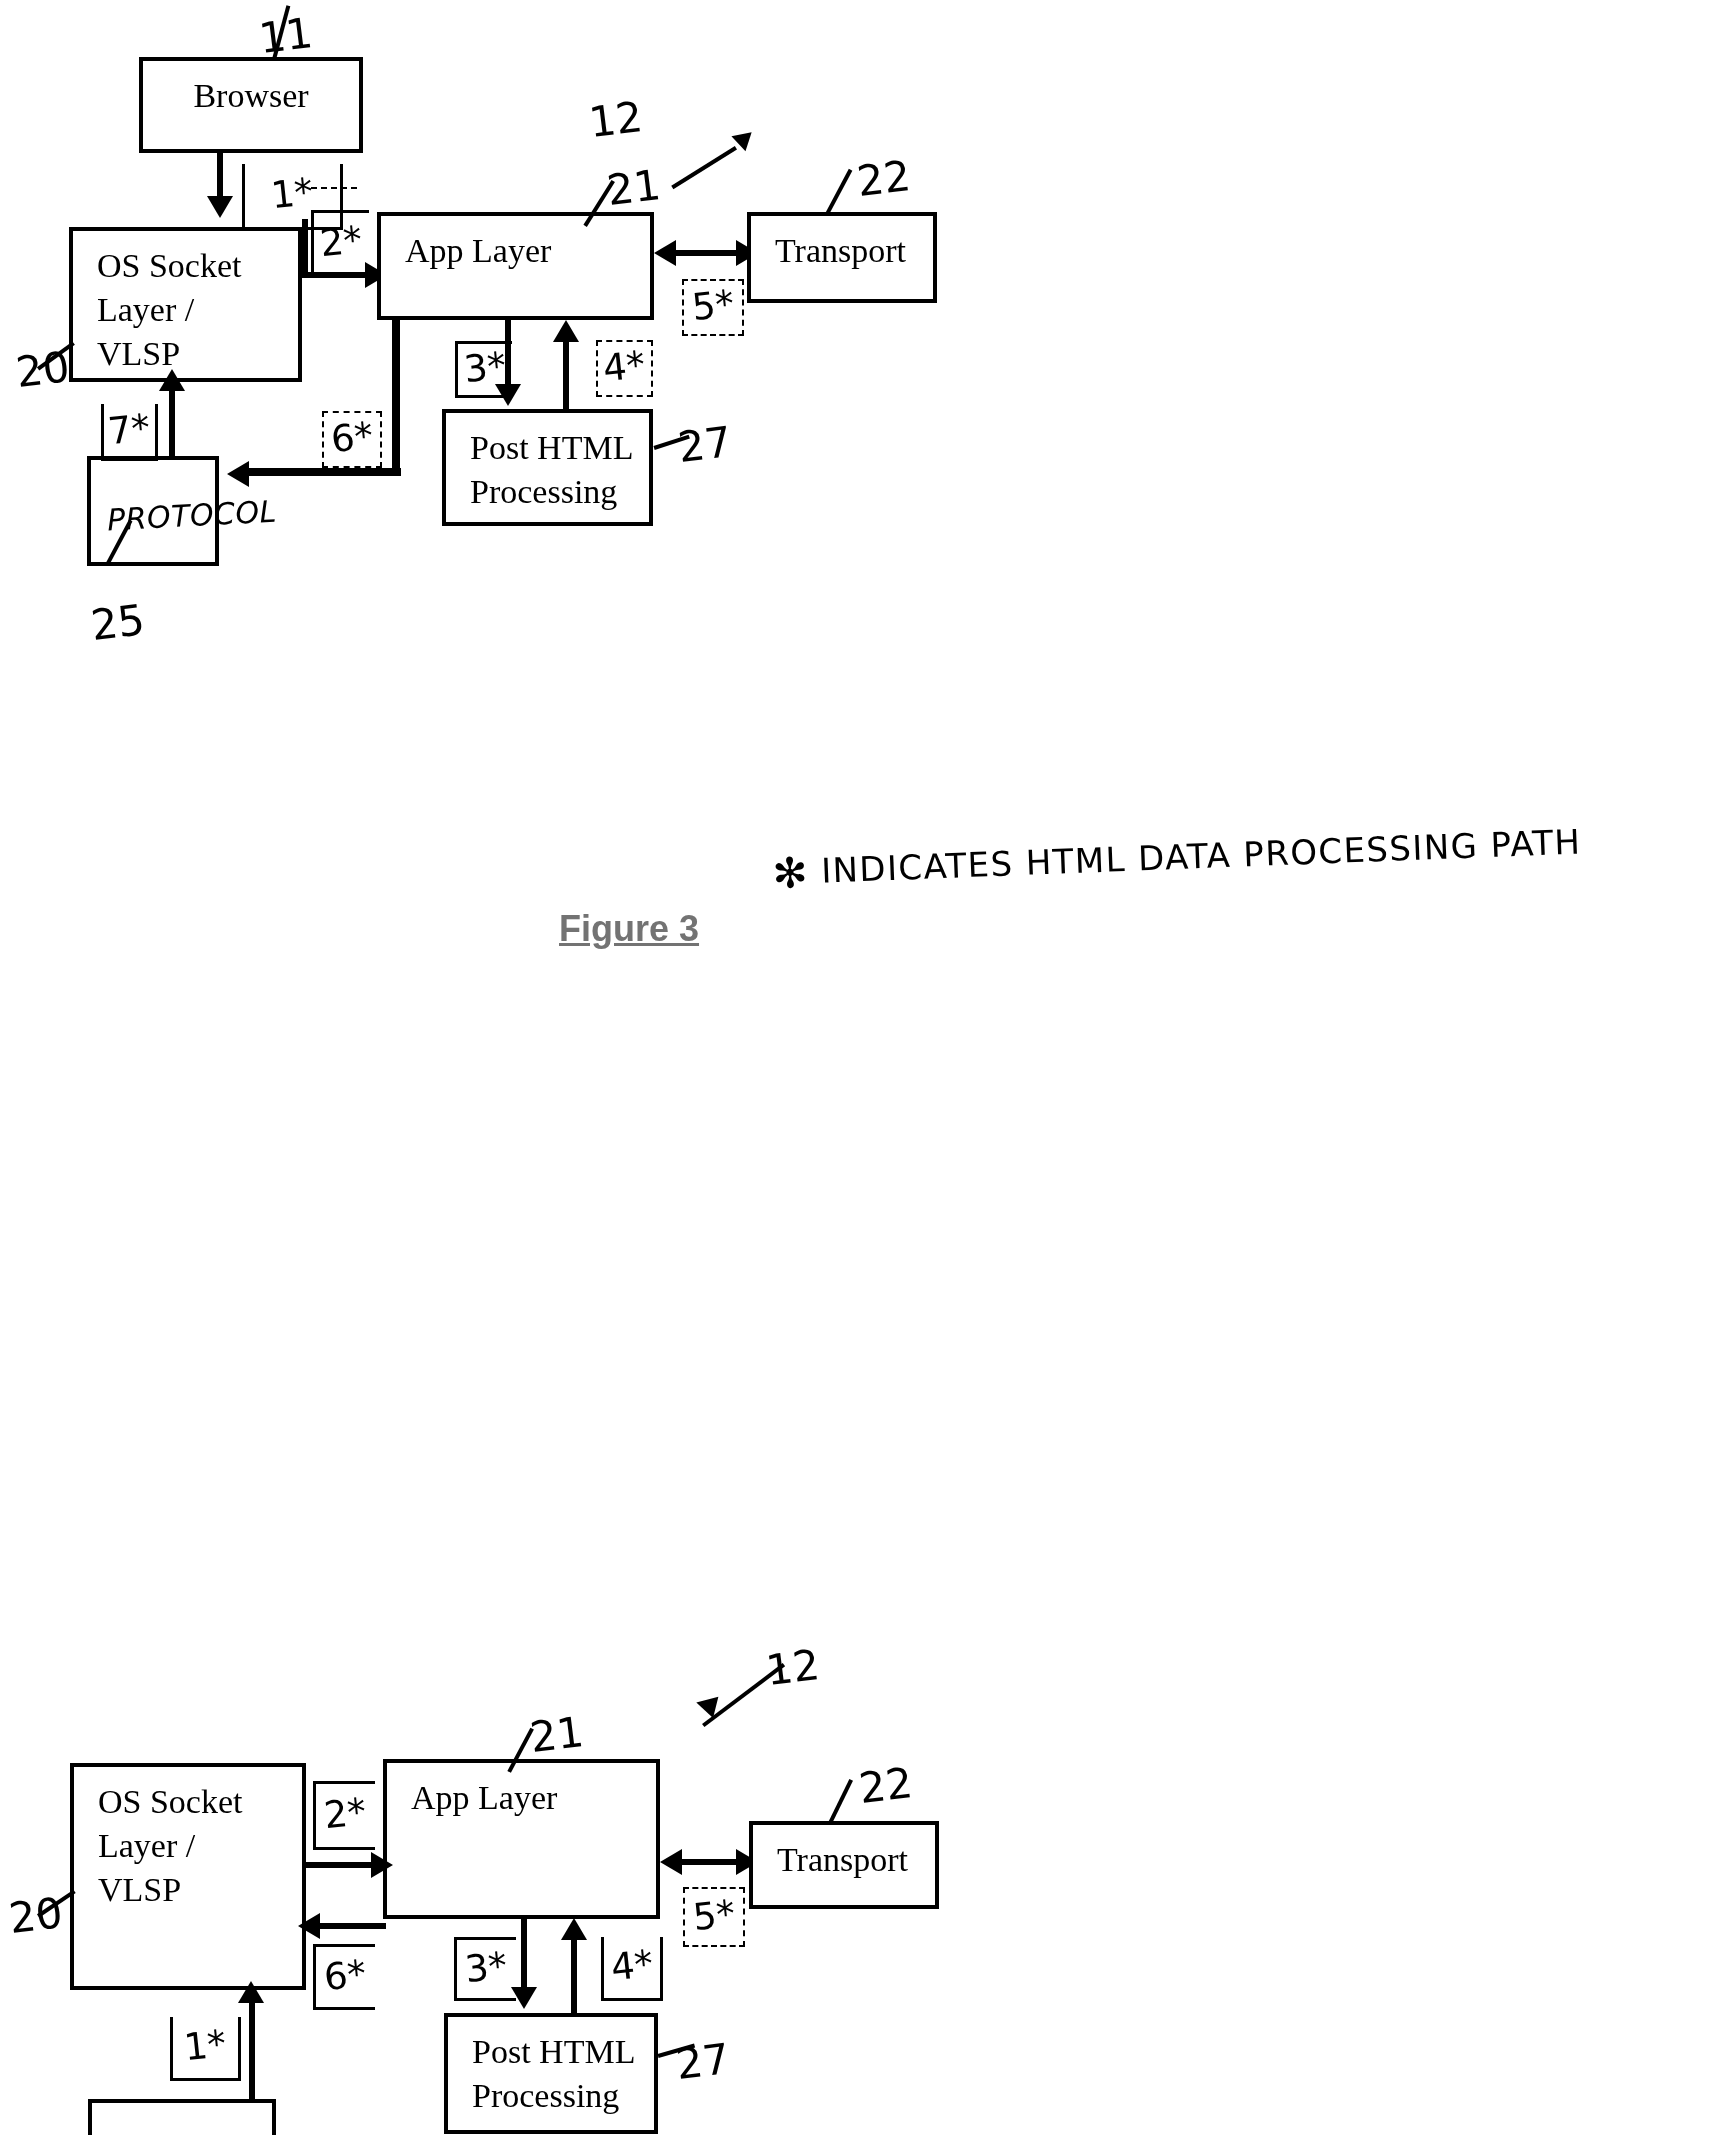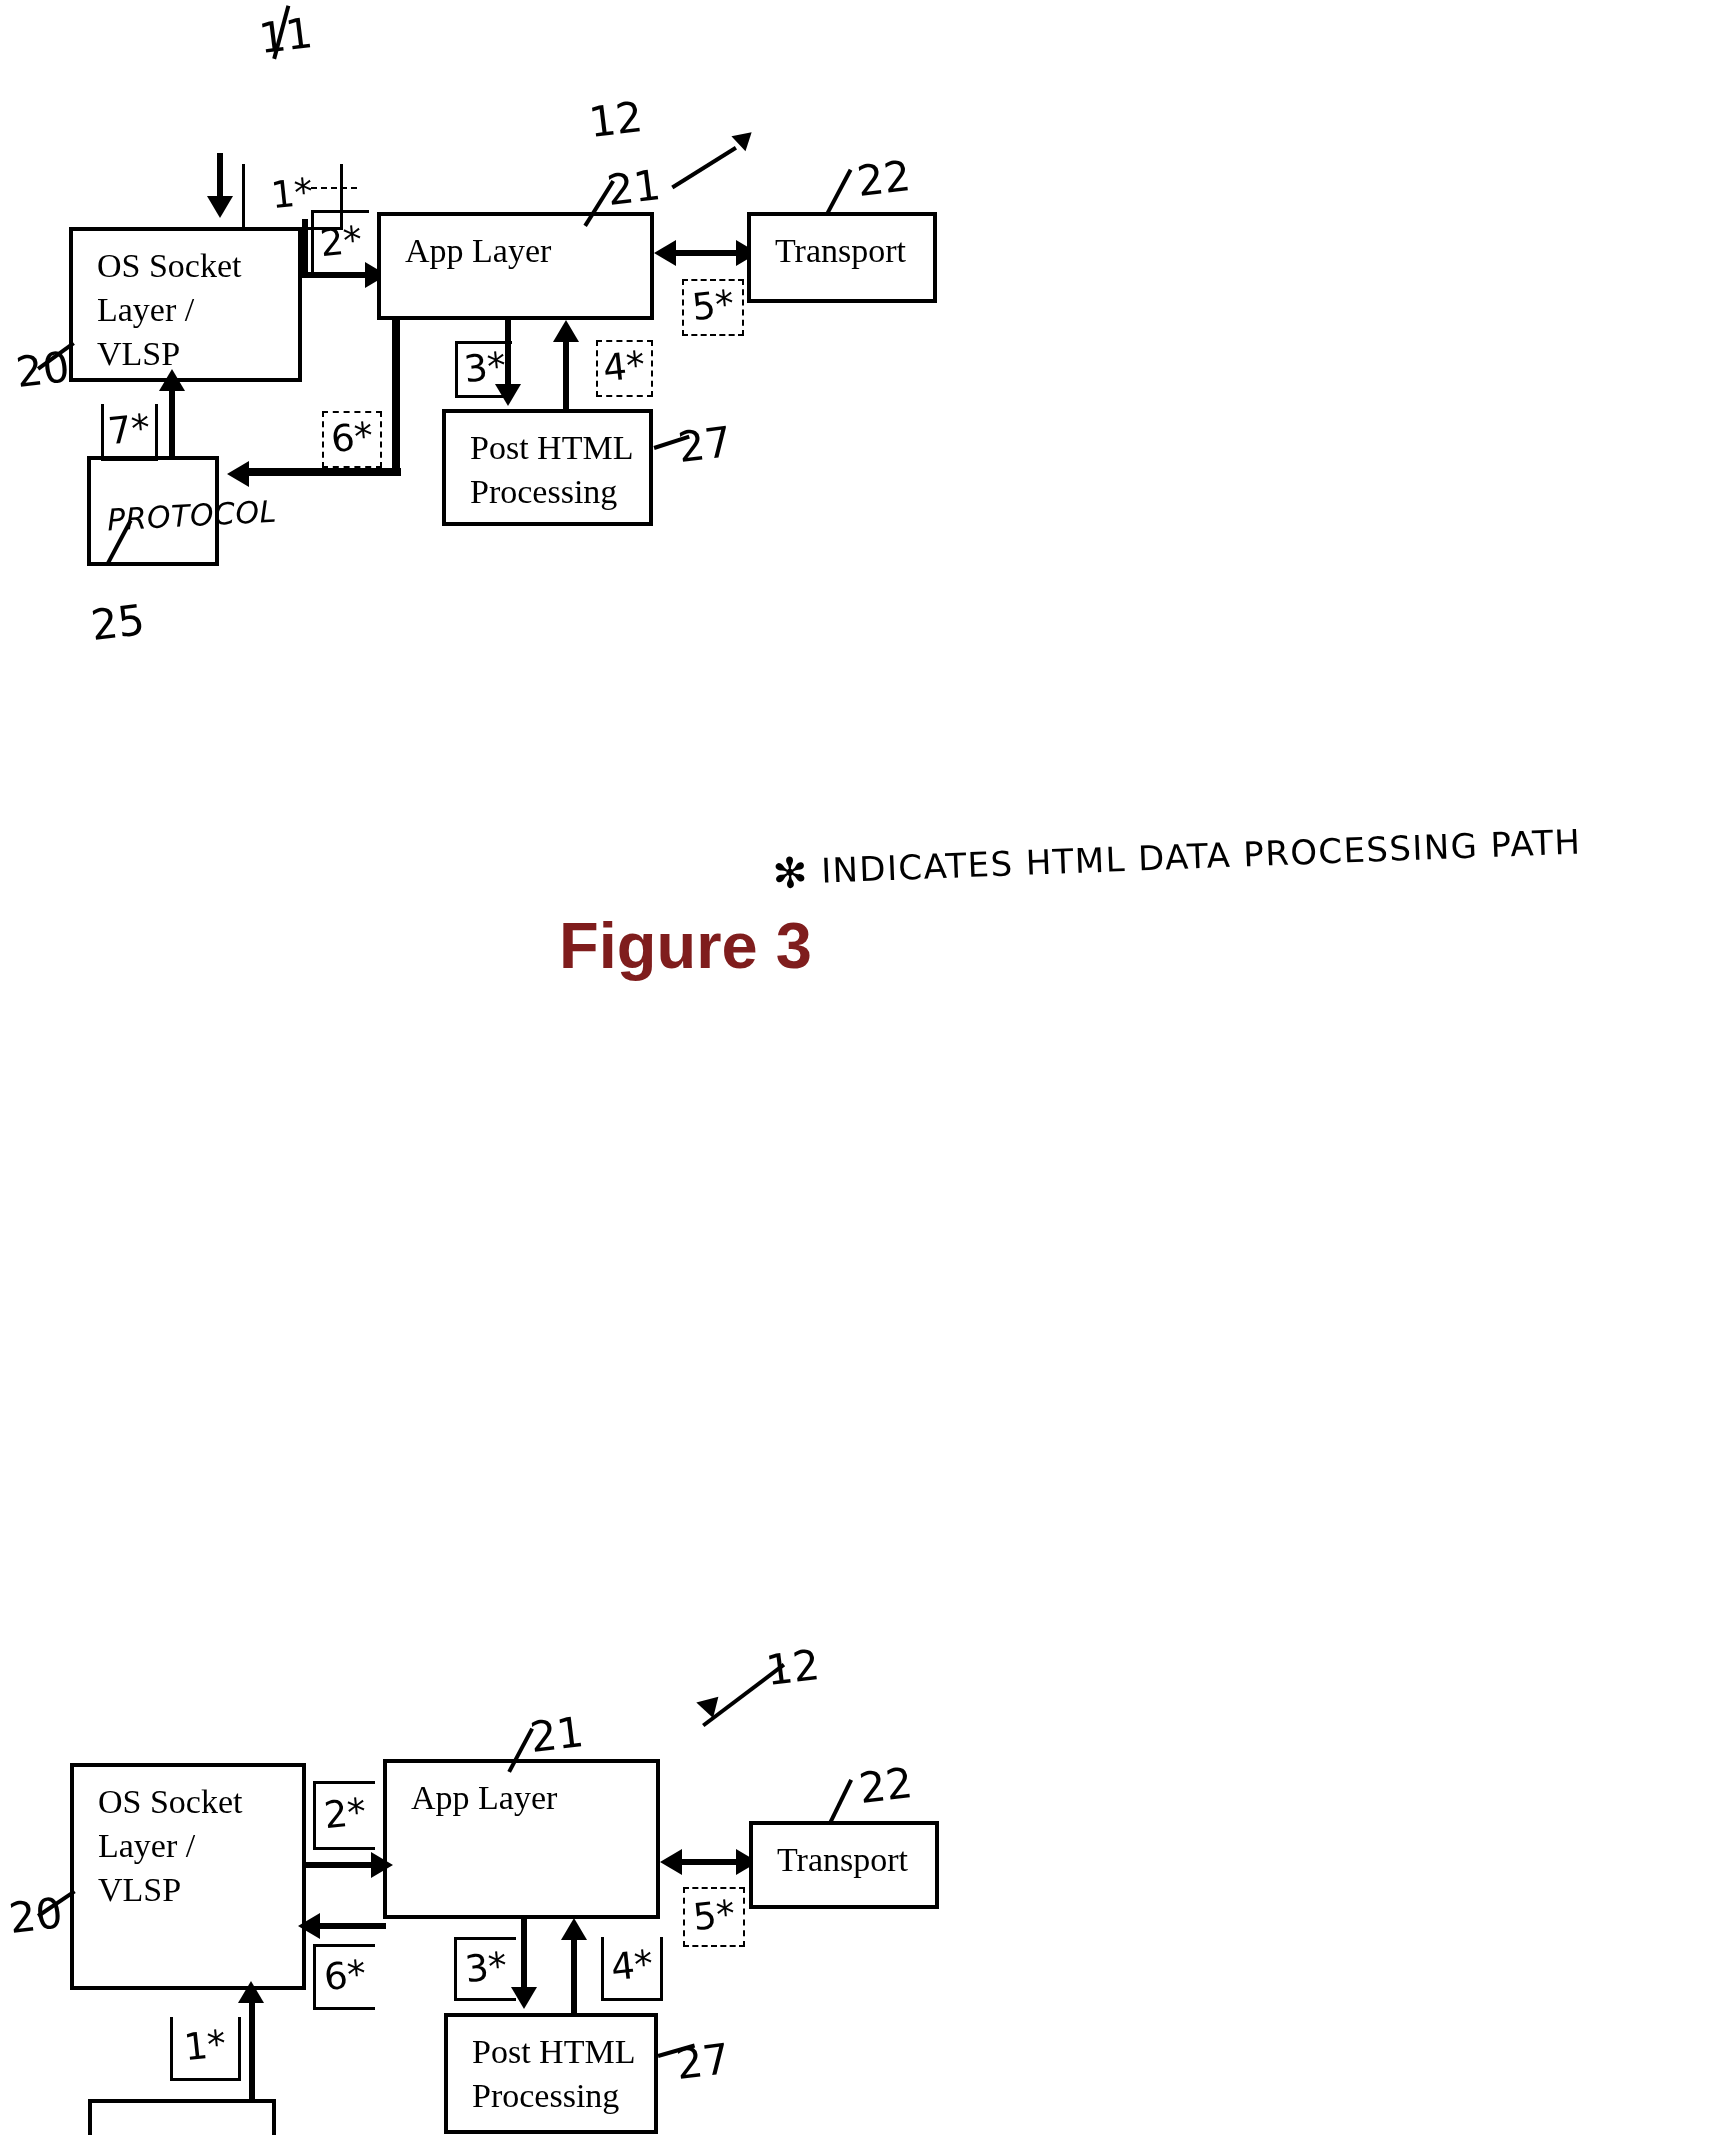--- a/index.html
+++ b/index.html
@@ -87,40 +87,44 @@
     white-space:nowrap;
     transform:rotate(-2.2deg);
   }
   .footnote .star{font-size:42px;display:inline-block;transform:translateY(3.7px);}
 
   
   .caption{
     position:absolute;
     font-family:"Liberation Sans", sans-serif;
     font-weight:bold;
-    font-size:65px;
-    color:#7f1d1d;
+    font-size:36px;
+    color:#737373;
     white-space:nowrap;
+    text-decoration:underline;
   }
 
   
   .cursive{
     font-family:"DejaVu Sans", sans-serif;
     font-size:30px;
     font-style:italic;
     letter-spacing:0.5px;
     transform:rotate(-3deg);
     display:inline-block;
   }
 </style>
 </head>
 <body>
 
 <div class="fig" id="figure3">
 
+  <div class="box center" style="left:139px;top:57px;width:224px;height:96px;">
+    <span class="ln">Browser</span>
+  </div>
   <div class="leader" style="left:274px;top:57px;width:55px;transform:rotate(-75deg);"></div>
   <span class="hand big" style="left:259px;top:11px;">11</span>
 
   <div class="ln-v" style="left:217px;top:153px;height:57px;"></div>
   <div class="arw down" style="left:207px;top:196px;"></div>
   <div class="step bracket-rt" style="left:242px;top:164px;width:101px;height:66px;">
     <span>1*</span>
   </div>
   <div class="step dashed" style="left:311px;top:187px;width:46px;height:44px;border-top:2.7px dashed #000;border-left:none;border-bottom:none;border-right:none;"></div>
 

